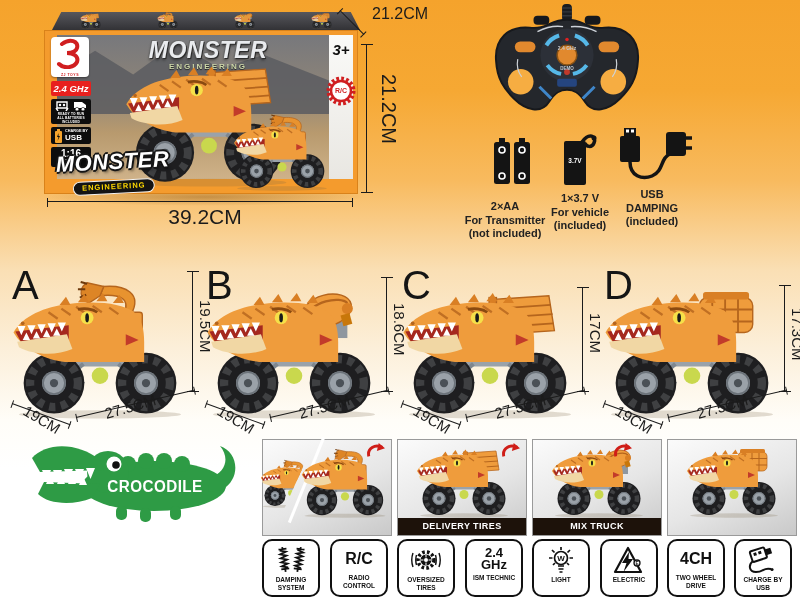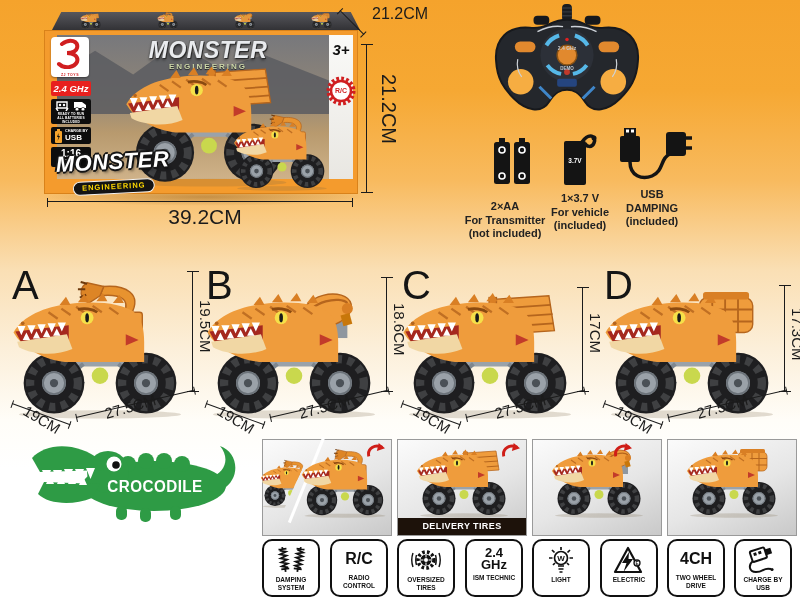--- a/index.html
+++ b/index.html
@@ -842,20 +842,21 @@
   <circle cx="86" cy="40" r="7" fill="#f6e049"></circle>
         <ellipse cx="86" cy="40" rx="2" ry="5" fill="#1a1a1a"></ellipse>
   <path d="M76,31 C82,29 92,30 97,34" stroke="#8a4a10" stroke-width="3" fill="none"></path>
   <path d="M128,58 l14,6 -14,6 z" fill="#c23b2a"></path>
   <circle cx="16" cy="46" r="2" fill="#b5651d"></circle>
   </svg></div>
   <div class="panel-arrow" style="right:28px"><svg width="20" height="18" viewBox="0 0 22 20">
         <path d="M3,16 C1,7 10,2 18,6" fill="none" stroke="#cf1d17" stroke-width="3.2"></path>
         <path d="M14,1 L21,7 L12,10 Z" fill="#cf1d17"></path>
       </svg></div>
+  <div class="panel-bar">MIX TRUCK</div>
 </div>
 <div class="panel" style="left:667px">
   <div class="panel-truck"><svg viewBox="0 0 200 150" width="100%" height="100%" preserveAspectRatio="xMidYMax meet">
   <ellipse cx="100" cy="145" rx="88" ry="4.5" fill="rgba(120,100,70,.22)"></ellipse>
   <g>
           <rect x="108" y="18" width="58" height="38" rx="9" fill="#ef9c3c" stroke="#b5651d" stroke-width="1.5"></rect>
         <path d="M108,31 h58 M108,44 h58 M122,18 v38 M136,18 v38 M150,18 v38" stroke="#b5651d" stroke-width="2" fill="none"></path>
         <rect x="112" y="12" width="50" height="8" rx="3" fill="#d97f24"></rect>
         </g>
   <rect x="40" y="84" width="124" height="9" rx="2" fill="#9aa2aa"></rect>

